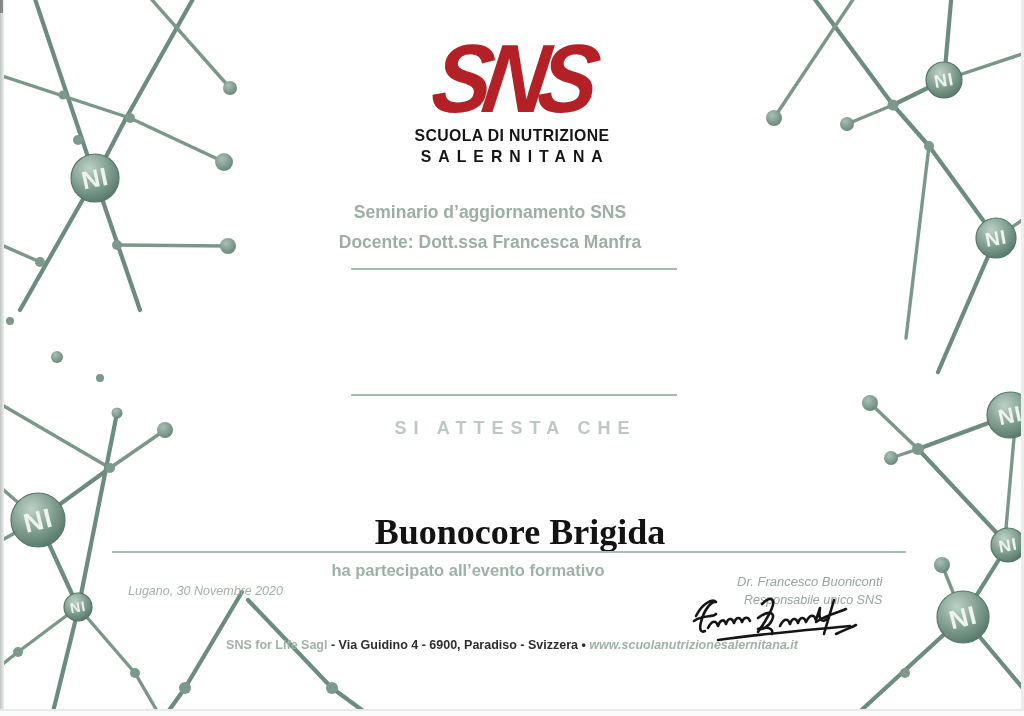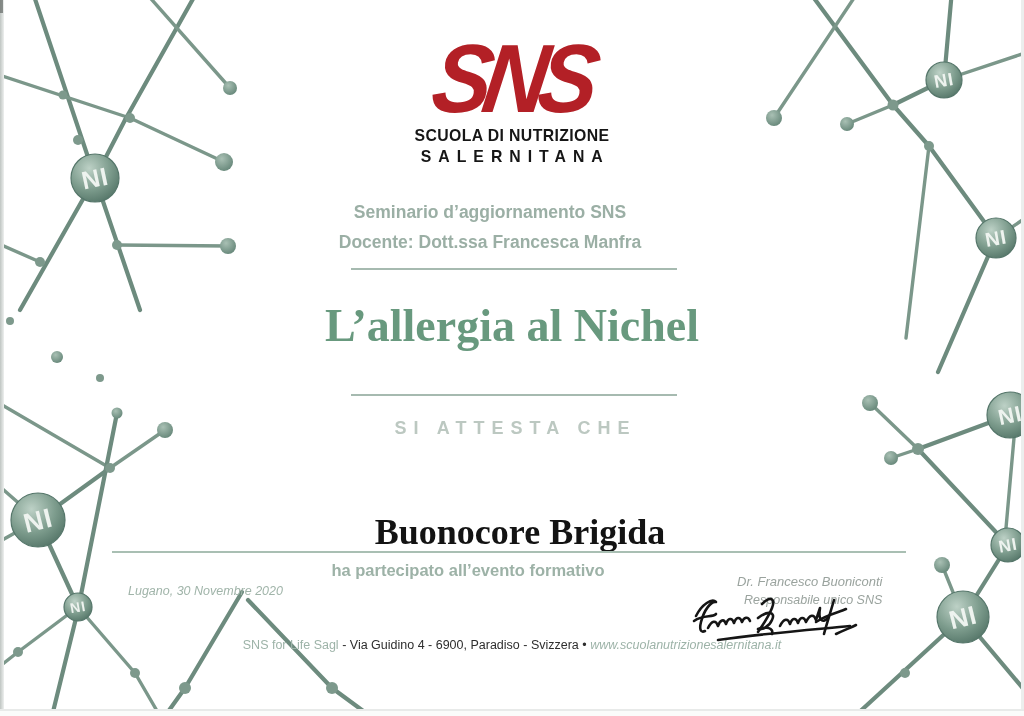--- a/index.html
+++ b/index.html
@@ -49,21 +49,21 @@
   .participation{position:absolute;top:561px;left:0;width:936px;text-align:center;
     font-size:16.5px;font-weight:bold;color:#9db2a7;}
   .place-date{position:absolute;left:128px;top:584px;font-size:12.5px;font-style:italic;color:#a0b4a9;}
 
   .sig-name{position:absolute;left:737px;top:574px;font-size:13px;font-style:italic;color:#9aa39e;}
   .sig-role{position:absolute;left:744px;top:593px;font-size:12.5px;font-style:italic;color:#9aa39e;}
   .signature{position:absolute;left:688px;top:588px;width:190px;height:60px;z-index:3;}
   .signature path{fill:none;stroke:#151515;stroke-width:2.6;stroke-linecap:round;stroke-linejoin:round;}
 
   .footer{position:absolute;top:638px;left:0;width:1024px;text-align:center;
-    font-size:12.5px;font-weight:normal;color:#2e2e2e;}
+    font-size:12.5px;font-weight:bold;color:#2e2e2e;}
   .footer .green{color:#9db3a8;}
   .footer .site{color:#9db3a8;font-style:italic;}
   .pre{white-space:pre;}
 
   
   .stick{stroke:#6d8b7e;stroke-width:4.2;stroke-linecap:round;}
   .stick.thin{stroke-width:3.4;stroke:#7b978a;}
   .joint{fill:#7d998c;}
   .endball{fill:url(#ballGrad);}
   .atom-sphere{fill:url(#sphGrad);stroke:#55766a;stroke-width:1.2;}
@@ -214,21 +214,20 @@
       <div class="logo-sub2">SALERNITANA</div>
     </div>
 
     <div class="seminar">
       <div>Seminario d’aggiornamento SNS</div>
       <div>Docente: Dott.ssa Francesca Manfra</div>
     </div>
 
     <div class="rule rule-top"></div>
 
-    <div class="title">L’allergia al Nichel</div>
 
     <div class="rule rule-mid"></div>
 
     <div class="attest">SI ATTESTA CHE</div>
 
     <div class="recipient-name">Buonocore Brigida</div>
     <div class="name-underline"></div>
     <div class="participation">ha partecipato all’evento formativo</div>
     <div class="place-date">Lugano, 30 Novembre 2020</div>
 

